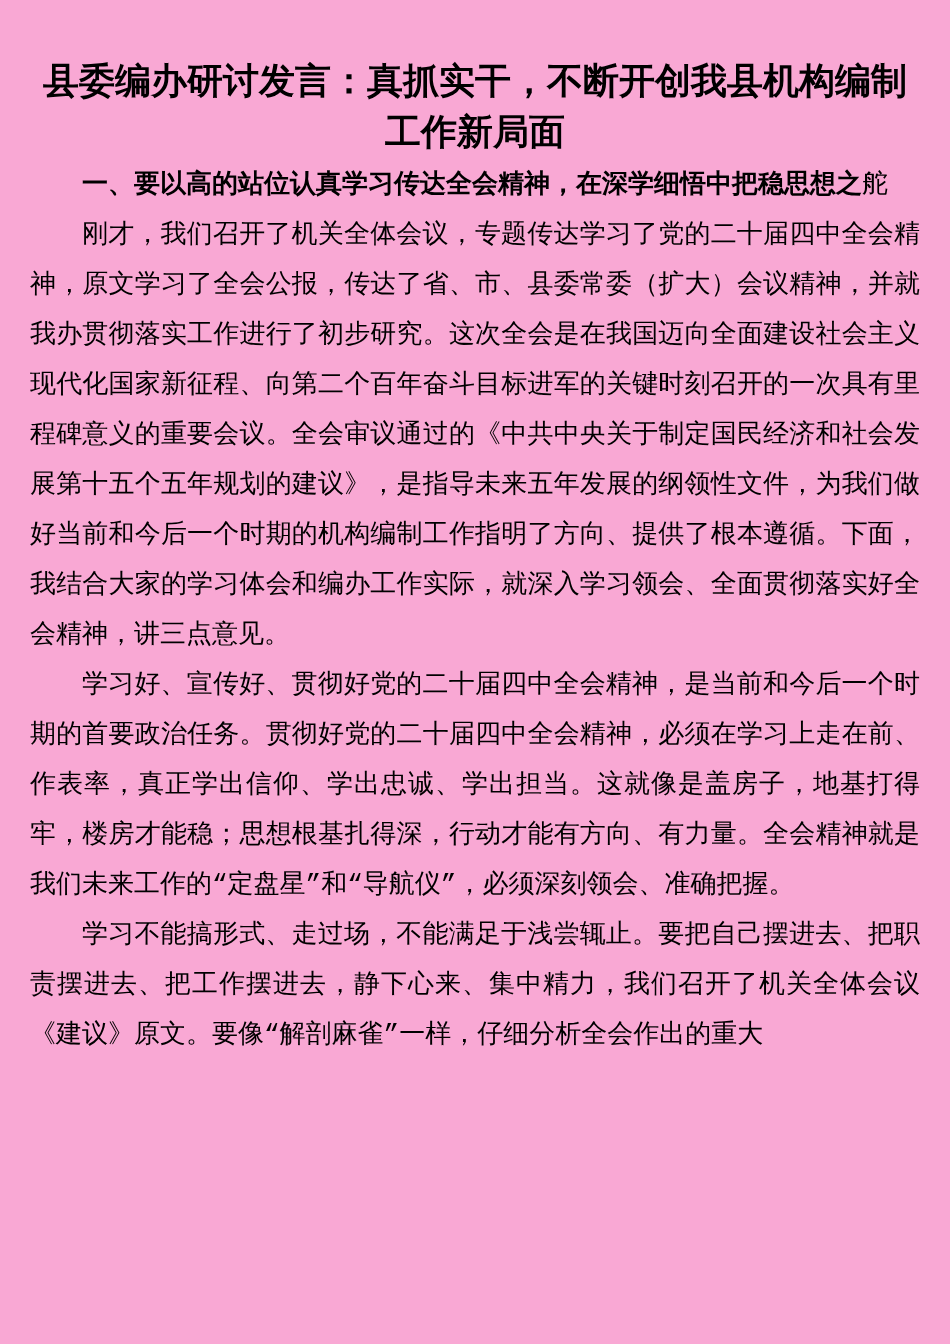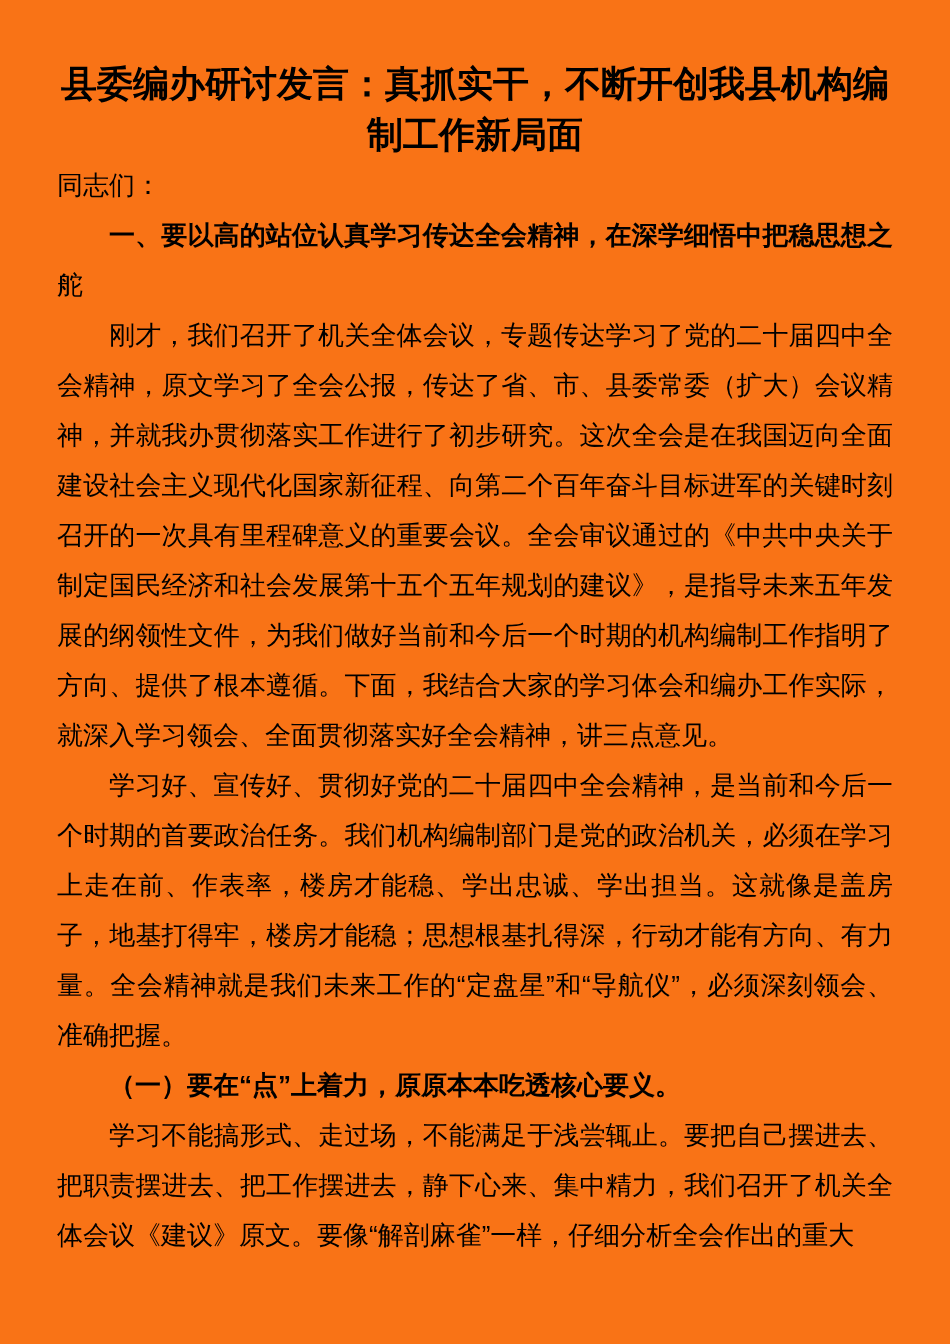--- a/index.html
+++ b/index.html
@@ -5,25 +5,25 @@
   html, body {
     margin: 0;
     padding: 0;
     background: #ffffff;
   }
   .page {
     position: relative;
     width: 950px;
     height: 1344px;
     box-sizing: border-box;
-    padding: 0 57px;
+    padding: 0 30px;
     overflow: hidden;
-    background: #f97316;
+    background: #f9a8d4;
     color: #000000;
-    font-family: Liberation Sans, sans-serif;
+    font-family: Liberation Mono, monospace;
   }
   .doc-title {
     font-size: 36px;
     font-weight: 700;
     line-height: 51px;
     text-align: center;
     margin: 58px 0 0 0;
     letter-spacing: 0;
   }
   .body-text {
@@ -40,25 +40,23 @@
     font-weight: 700;
   }
 </style>
 </head>
 <body>
 
 <div class="page">
 
   <h1 class="doc-title">县委编办研讨发言：真抓实干，不断开创我县机构编制工作新局面</h1>
 
-  <p class="body-text">同志们：</p>
 
   <p class="body-text indent"><span class="bold">一、要以高的站位认真学习传达全会精神，在深学细悟中把稳思想之</span><span>舵</span></p>
 
   <p class="body-text indent">刚才，我们召开了机关全体会议，专题传达学习了党的二十届四中全会精神，原文学习了全会公报，传达了省、市、县委常委（扩大）会议精神，并就我办贯彻落实工作进行了初步研究。这次全会是在我国迈向全面建设社会主义现代化国家新征程、向第二个百年奋斗目标进军的关键时刻召开的一次具有里程碑意义的重要会议。全会审议通过的《中共中央关于制定国民经济和社会发展第十五个五年规划的建议》，是指导未来五年发展的纲领性文件，为我们做好当前和今后一个时期的机构编制工作指明了方向、提供了根本遵循。下面，我结合大家的学习体会和编办工作实际，就深入学习领会、全面贯彻落实好全会精神，讲三点意见。</p>
 
-  <p class="body-text indent">学习好、宣传好、贯彻好党的二十届四中全会精神，是当前和今后一个时期的首要政治任务。我们机构编制部门是党的政治机关，必须在学习上走在前、作表率，楼房才能稳、学出忠诚、学出担当。这就像是盖房子，地基打得牢，楼房才能稳；思想根基扎得深，行动才能有方向、有力量。全会精神就是我们未来工作的“定盘星”和“导航仪”，必须深刻领会、准确把握。</p>
+  <p class="body-text indent">学习好、宣传好、贯彻好党的二十届四中全会精神，是当前和今后一个时期的首要政治任务。贯彻好党的二十届四中全会精神，必须在学习上走在前、作表率，真正学出信仰、学出忠诚、学出担当。这就像是盖房子，地基打得牢，楼房才能稳；思想根基扎得深，行动才能有方向、有力量。全会精神就是我们未来工作的“定盘星”和“导航仪”，必须深刻领会、准确把握。</p>
 
-  <p class="body-text indent bold">（一）要在“点”上着力，原原本本吃透核心要义。</p>
 
   <p class="body-text indent">学习不能搞形式、走过场，不能满足于浅尝辄止。要把自己摆进去、把职责摆进去、把工作摆进去，静下心来、集中精力，我们召开了机关全体会议《建议》原文。要像“解剖麻雀”一样，仔细分析全会作出的重大</p>
 
 </div>
 
 </body></html>

